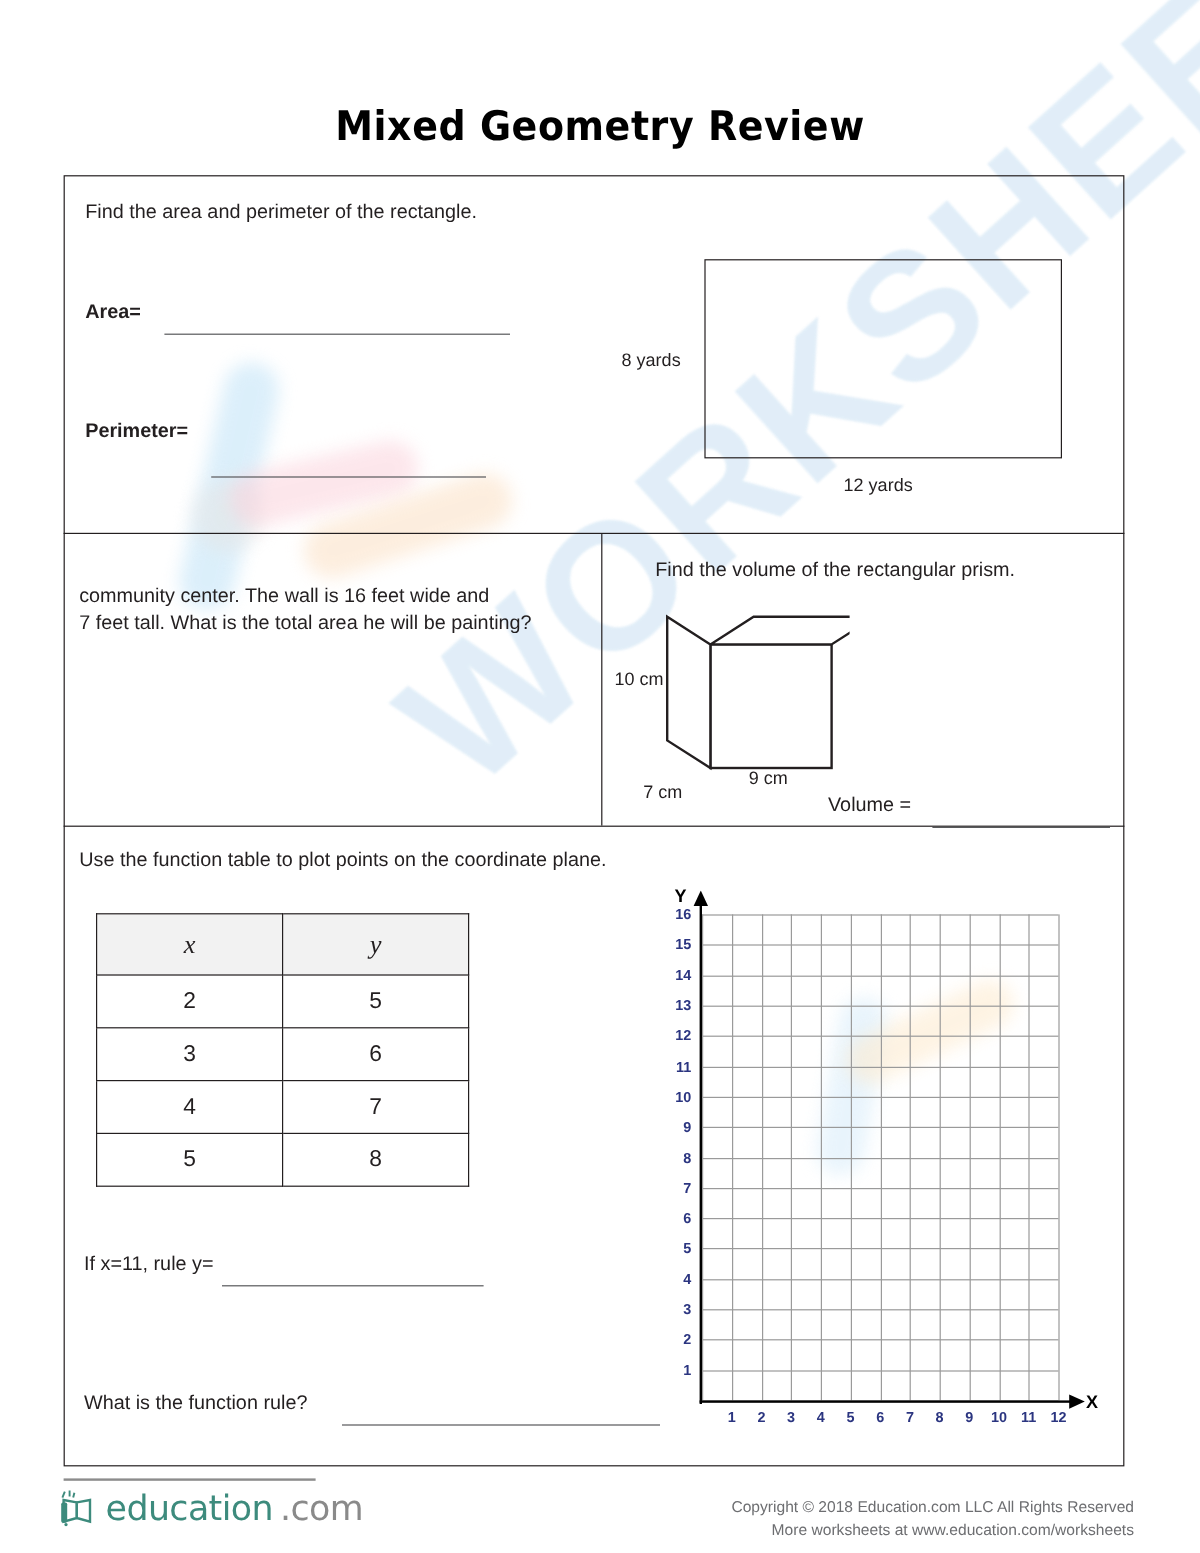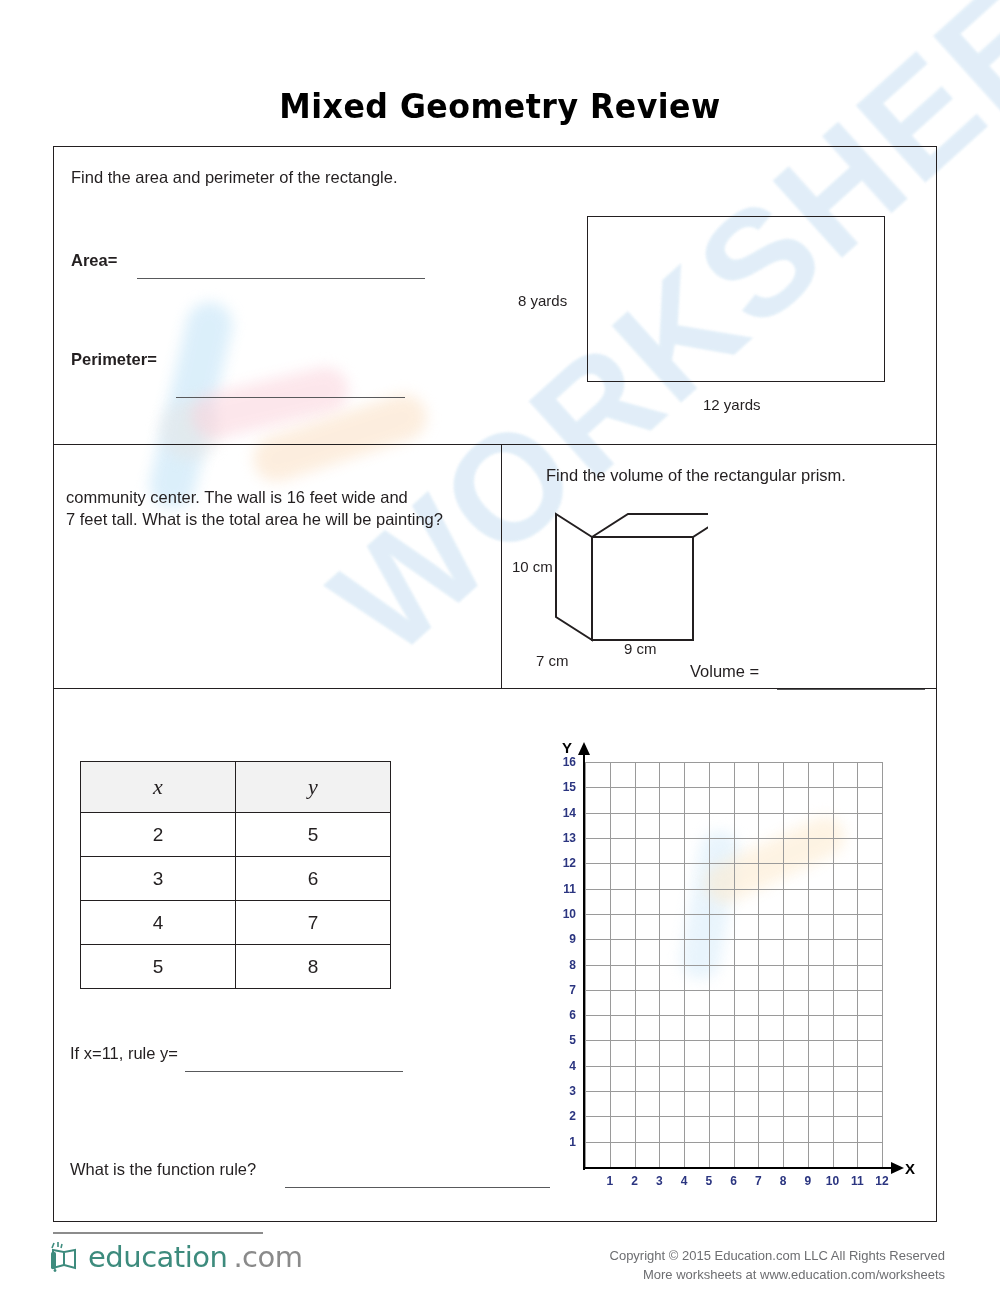--- a/index.html
+++ b/index.html
@@ -128,20 +128,21 @@
     <polygon points="44,32 8,9 8,112 44,135" fill="#fff" stroke="#231f20" stroke-width="2"></polygon>
   </svg>
 
   <div class="fig-label" style="left:512px;top:558px;">10 cm</div>
   <div class="fig-label" style="left:536px;top:624px;margin-top:28px;">7 cm</div>
   <div class="fig-label" style="left:624px;top:640px;">9 cm</div>
 
   <div class="q-text" style="left:690px;top:660px;">Volume =</div>
   <div class="blank" style="position:absolute;left:777px;top:674px;width:148px;"></div>
 
+  <div class="q-text" style="left:66px;top:706px;">Use the function table to plot points on the coordinate plane.</div>
 
   <table class="ftable">
     <thead>
       <tr>
         <th>x</th>
         <th>y</th>
       </tr>
     </thead>
     <tbody>
       <tr>
@@ -254,17 +255,17 @@
       <line x1="6" y1="3" x2="4" y2="8" stroke="#3d8b7d" stroke-width="1.6"></line>
       <line x1="10" y1="2" x2="10" y2="7" stroke="#3d8b7d" stroke-width="1.6"></line>
       <line x1="14" y1="4" x2="13" y2="8" stroke="#3d8b7d" stroke-width="1.6"></line>
       <circle cx="7" cy="30.5" r="1.4" fill="#3d8b7d"></circle>
     </svg>
     <span class="logo-word">education</span>
       <span class="logo-com">.com</span>
   </div>
 
   <div class="copy">
-    <div>Copyright © 2015 Education.com LLC All Rights Reserved</div>
+    <div>Copyright © 2018 Education.com LLC All Rights Reserved</div>
     <div>More worksheets at www.education.com/worksheets</div>
   </div>
 
 </div>
 
 </body></html>

